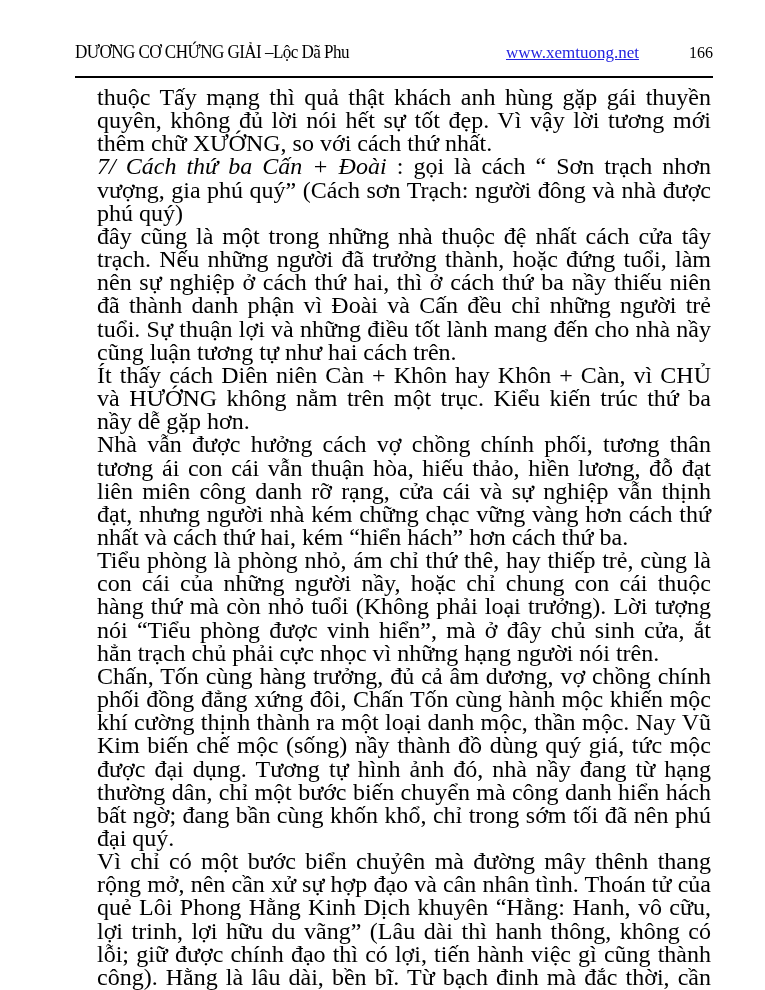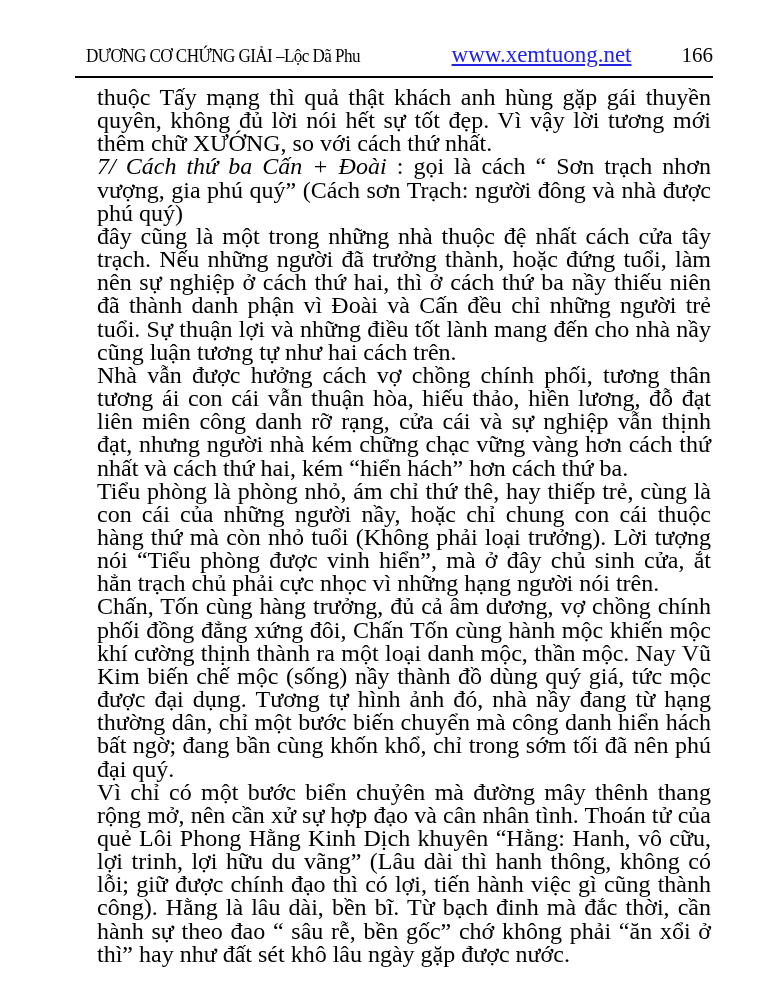--- a/index.html
+++ b/index.html
@@ -13,41 +13,41 @@
     height: 990px;
     background: #ffffff;
     color: #000000;
     font-family: "Liberation Serif", "DejaVu Serif", serif;
     overflow: hidden;
     box-sizing: border-box;
   }
   .header {
     position: absolute;
     top: 42px;
-    left: 86px;
+    left: 75px;
     right: 52px;
     display: flex;
     align-items: baseline;
     white-space: nowrap;
   }
   .doc-title {
     flex: 1 1 auto;
     font-size: 18px;
     letter-spacing: -0.6px;
     transform: scaleX(0.95);
     transform-origin: left center;
   }
   .site-link {
-    font-size: 23px;
+    font-size: 17px;
     text-decoration: underline;
     cursor: pointer;
   }
   .page-num {
     margin-left: 50px;
-    font-size: 21px;
+    font-size: 16px;
   }
   .rule {
     position: absolute;
     top: 76px;
     left: 75px;
     right: 52px;
     border-top: 2px solid #000000;
   }
   .body-text {
     position: absolute;
@@ -76,19 +76,20 @@
     <a class="site-link" style="color: rgb(35, 35, 224);">www.xemtuong.net</a>
     <span class="page-num">166</span>
   </div>
 
   <div class="rule" style="border-top-color: rgb(0, 0, 0);"></div>
 
   <div class="body-text">
       <p class="para"><span>thuộc Tấy mạng thì quả thật khách anh hùng gặp gái thuyền quyên, không đủ lời nói hết sự tốt đẹp. Vì vậy lời tương mới thêm chữ XƯỚNG, so với cách thứ nhất.</span></p>
       <p class="para"><span class="it">7/ Cách thứ ba Cấn + Đoài</span><span> : gọi là cách “ Sơn trạch nhơn vượng, gia phú quý” (Cách sơn Trạch: người đông và nhà được phú quý)</span></p>
       <p class="para"><span>đây cũng là một trong những nhà thuộc đệ nhất cách cửa tây trạch. Nếu những người đã trưởng thành, hoặc đứng tuổi, làm nên sự nghiệp ở cách thứ hai, thì ở cách thứ ba nầy thiếu niên đã thành danh phận vì Đoài và Cấn đều chỉ những người trẻ tuổi. Sự thuận lợi và những điều tốt lành mang đến cho nhà nầy cũng luận tương tự như hai cách trên.</span></p>
+      <p class="para"><span>Ít thấy cách Diên niên Càn + Khôn hay Khôn + Càn, vì CHỦ và HƯỚNG không nằm trên một trục. Kiểu kiến trúc thứ ba nầy dễ gặp hơn.</span></p>
       <p class="para"><span>Nhà vẫn được hưởng cách vợ chồng chính phối, tương thân tương ái con cái vẫn thuận hòa, hiếu thảo, hiền lương, đỗ đạt liên miên công danh rỡ rạng, cửa cái và sự nghiệp vẫn thịnh đạt, nhưng người nhà kém chững chạc vững vàng hơn cách thứ nhất và cách thứ hai, kém “hiển hách” hơn cách thứ ba.</span></p>
       <p class="para"><span>Tiểu phòng là phòng nhỏ, ám chỉ thứ thê, hay thiếp trẻ, cùng là con cái của những người nầy, hoặc chỉ chung con cái thuộc hàng thứ mà còn nhỏ tuổi (Không phải loại trưởng). Lời tượng nói “Tiểu phòng được vinh hiển”, mà ở đây chủ sinh cửa, ắt hẳn trạch chủ phải cực nhọc vì những hạng người nói trên.</span></p>
       <p class="para"><span>Chấn, Tốn cùng hàng trưởng, đủ cả âm dương, vợ chồng chính phối đồng đẳng xứng đôi, Chấn Tốn cùng hành mộc khiến mộc khí cường thịnh thành ra một loại danh mộc, thần mộc. Nay Vũ Kim biến chế mộc (sống) nầy thành đồ dùng quý giá, tức mộc được đại dụng. Tương tự hình ảnh đó, nhà nầy đang từ hạng thường dân, chỉ một bước biến chuyển mà công danh hiển hách bất ngờ; đang bần cùng khốn khổ, chỉ trong sớm tối đã nên phú đại quý.</span></p>
       <p class="para"><span>Vì chỉ có một bước biển chuỷên mà đường mây thênh thang rộng mở, nên cần xử sự hợp đạo và cân nhân tình. Thoán tử của quẻ Lôi Phong Hằng Kinh Dịch khuyên “Hằng: Hanh, vô cữu, lợi trinh, lợi hữu du vãng” (Lâu dài thì hanh thông, không có lỗi; giữ được chính đạo thì có lợi, tiến hành việc gì cũng thành công). Hằng là lâu dài, bền bĩ. Từ bạch đinh mà đắc thời, cần hành sự theo đao “ sâu rễ, bền gốc” chớ không phải “ăn xổi ở thì” hay như đất sét khô lâu ngày gặp được nước.</span></p>
     </div>
 
 </div>
 
 </body></html>

